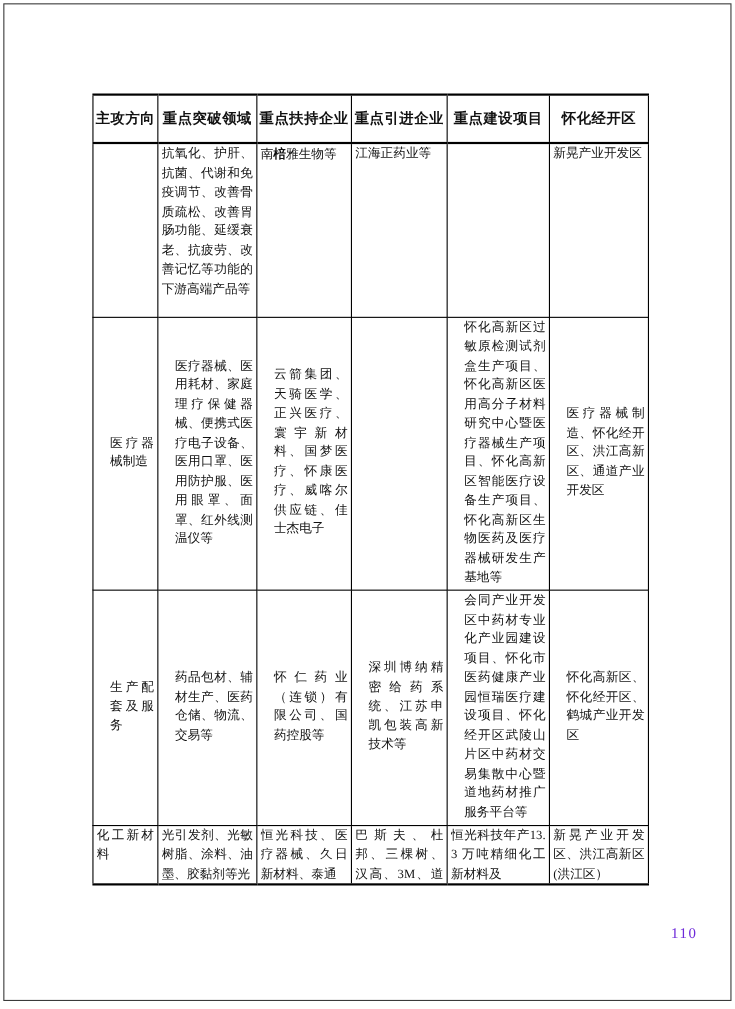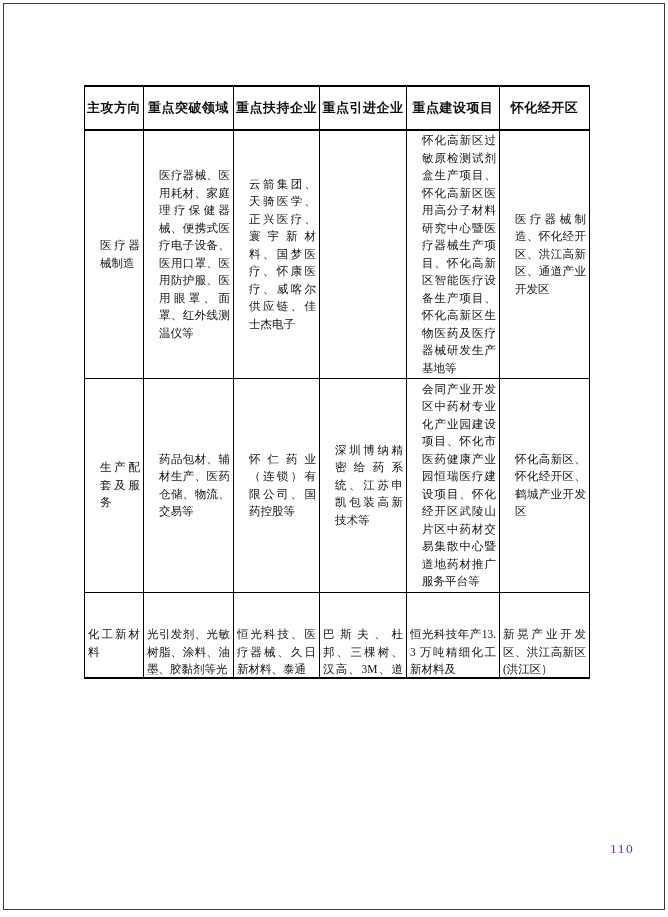--- a/index.html
+++ b/index.html
@@ -73,21 +73,20 @@
     font-size: 13px;
     text-align: left;
     vertical-align: middle;
     padding: 1px 2px;
     white-space: nowrap;
     overflow: hidden;
   }
   .clip {
     max-height: 50px;
     overflow: hidden;
-    margin-top: 32px;
   }
   .alt-glyph {
     font-family: "DejaVu Sans", "Liberation Sans", sans-serif;
     font-weight: bold;
   }
   .page-number {
     position: absolute;
     left: 610px;
     top: 841px;
     font-family: "Liberation Serif", "DejaVu Serif", serif;
@@ -114,20 +113,28 @@
     <tr>
       <th>主攻方向</th>
       <th>重点突破领域</th>
       <th>重点扶持企业</th>
       <th>重点引进企业</th>
       <th>重点建设项目</th>
       <th>怀化经开区</th>
     </tr>
   </thead>
   <tbody>
+    <tr class="r1 v-top">
+      <td></td>
+      <td>抗氧化、护肝、抗菌、代谢和免疫调节、改善骨质疏松、改善胃肠功能、延缓衰老、抗疲劳、改善记忆等功能的下游高端产品等</td>
+      <td><span>南</span><span class="alt-glyph">棓</span><span>雅生物等</span></td>
+      <td>江海正药业等</td>
+      <td></td>
+      <td>新晃产业开发区</td>
+    </tr>
     <tr class="r2 v-mid">
       <td>医疗器械制造</td>
       <td>医疗器械、医用耗材、家庭理疗保健器械、便携式医疗电子设备、医用口罩、医用防护服、医用眼罩、面罩、红外线测温仪等</td>
       <td>云箭集团、天骑医学、正兴医疗、寰宇新材料、国梦医疗、怀康医疗、威喀尔供应链、佳士杰电子</td>
       <td></td>
       <td>怀化高新区过敏原检测试剂盒生产项目、怀化高新区医用高分子材料研究中心暨医疗器械生产项目、怀化高新区智能医疗设备生产项目、怀化高新区生物医药及医疗器械研发生产基地等</td>
       <td>医疗器械制造、怀化经开区、洪江高新区、通道产业开发区</td>
     </tr>
     <tr class="r3 v-mid">
       <td>生产配套及服务</td>

